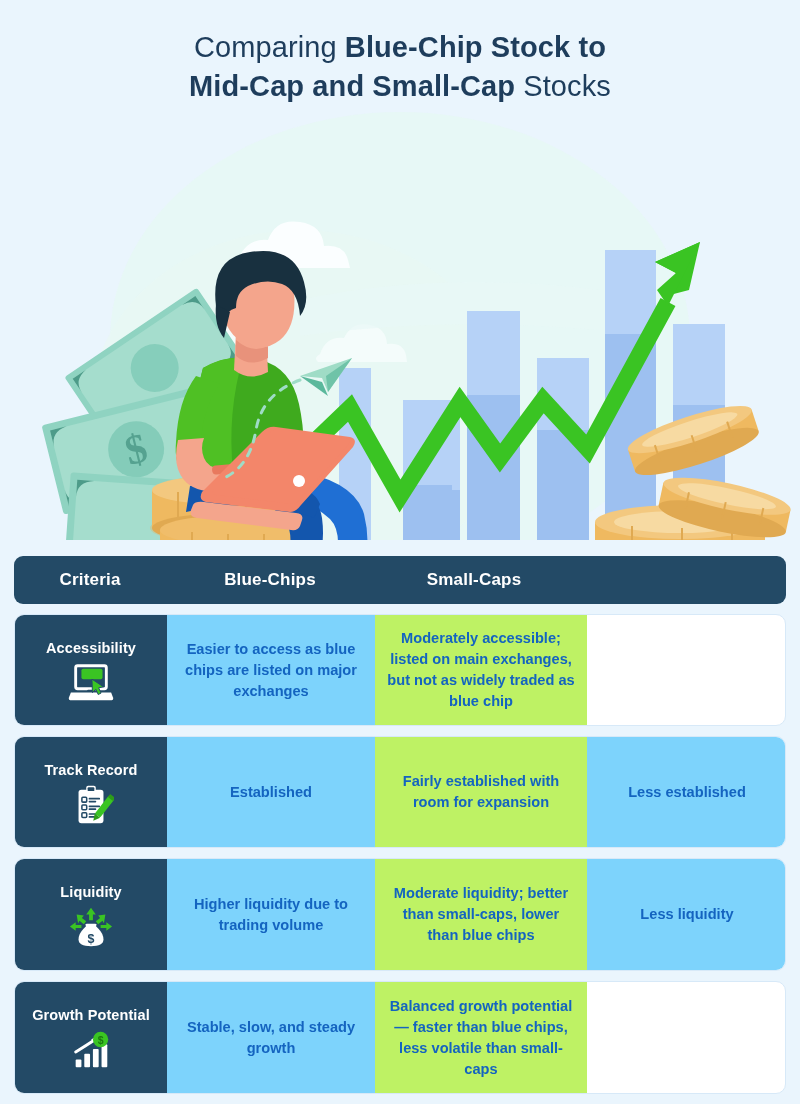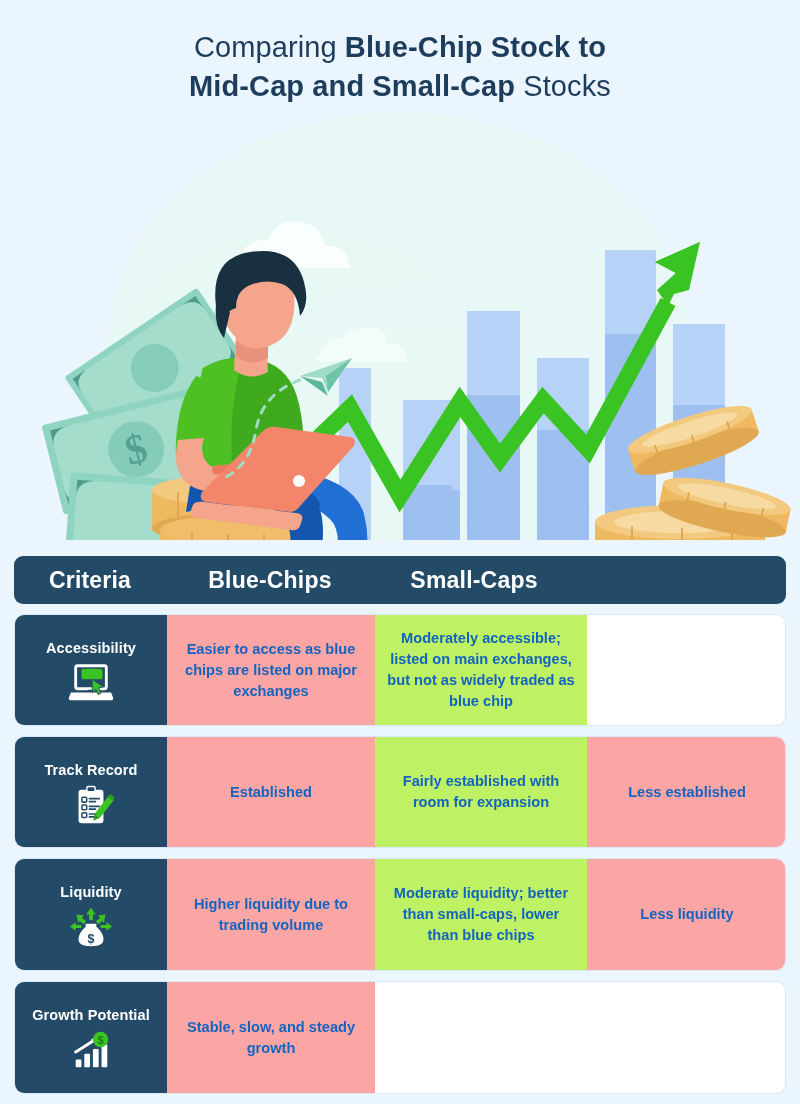--- a/index.html
+++ b/index.html
@@ -60,21 +60,21 @@
   .thead {
     display: flex;
     align-items: center;
     height: 48px;
     background: #234a66;
     border-radius: 9px;
     overflow: hidden;
   }
   .th {
     color: #ffffff;
-    font-size: 23px;
+    font-size: 17px;
     font-weight: 700;
     text-align: center;
     letter-spacing: 0.2px;
   }
   .col-crit   { width: 152px; flex: 0 0 152px; }
   .col-blue   { width: 208px; flex: 0 0 208px; }
   .col-mid    { width: 212px; flex: 0 0 212px; }
   .col-small  { width: 200px; flex: 0 0 200px; }
 
   .trow {
@@ -112,21 +112,21 @@
   .cell-txt {
     display: flex;
     align-items: center;
     justify-content: center;
     padding: 6px 12px;
     text-align: center;
     color: #1464c0;
     font-size: 14.6px;
     font-weight: 600;
     line-height: 21px;
-    background: #fca5a5;
+    background: #7dd3fc;
   }
   .cell-txt.tinted { background: #bef264; }
 </style>
 </head>
 <body>
 
 <div id="page">
 
   <div class="title-wrap">
     <div class="title-line"><span>Comparing </span><span class="b">Blue-Chip Stock to</span></div>
@@ -498,16 +498,17 @@
             <rect x="26" y="21" width="6" height="19" rx="1"></rect>
             <rect x="35" y="16" width="6" height="24" rx="1"></rect>
           </g>
           <path d="M8 24 q10 -6 22 -14" fill="none" stroke="#ffffff" stroke-width="3" stroke-linecap="round"></path>
           <path d="M33 6 l-2 9 l-7 -4Z" fill="#ffffff"></path>
           <circle cx="34" cy="11" r="8" fill="#3ac423"></circle>
           <text x="34" y="16" font-family="Liberation Sans, sans-serif" font-size="11" font-weight="700" fill="#1b7a0f" text-anchor="middle">$</text>
         </svg>
       </div>
       <div class="cell-txt col-blue">Stable, slow, and steady growth</div>
+      <div class="cell-txt tinted col-mid">Balanced growth potential — faster than blue chips, less volatile than small-caps</div>
     </div>
 
   </div>
 </div>
 
 </body></html>

